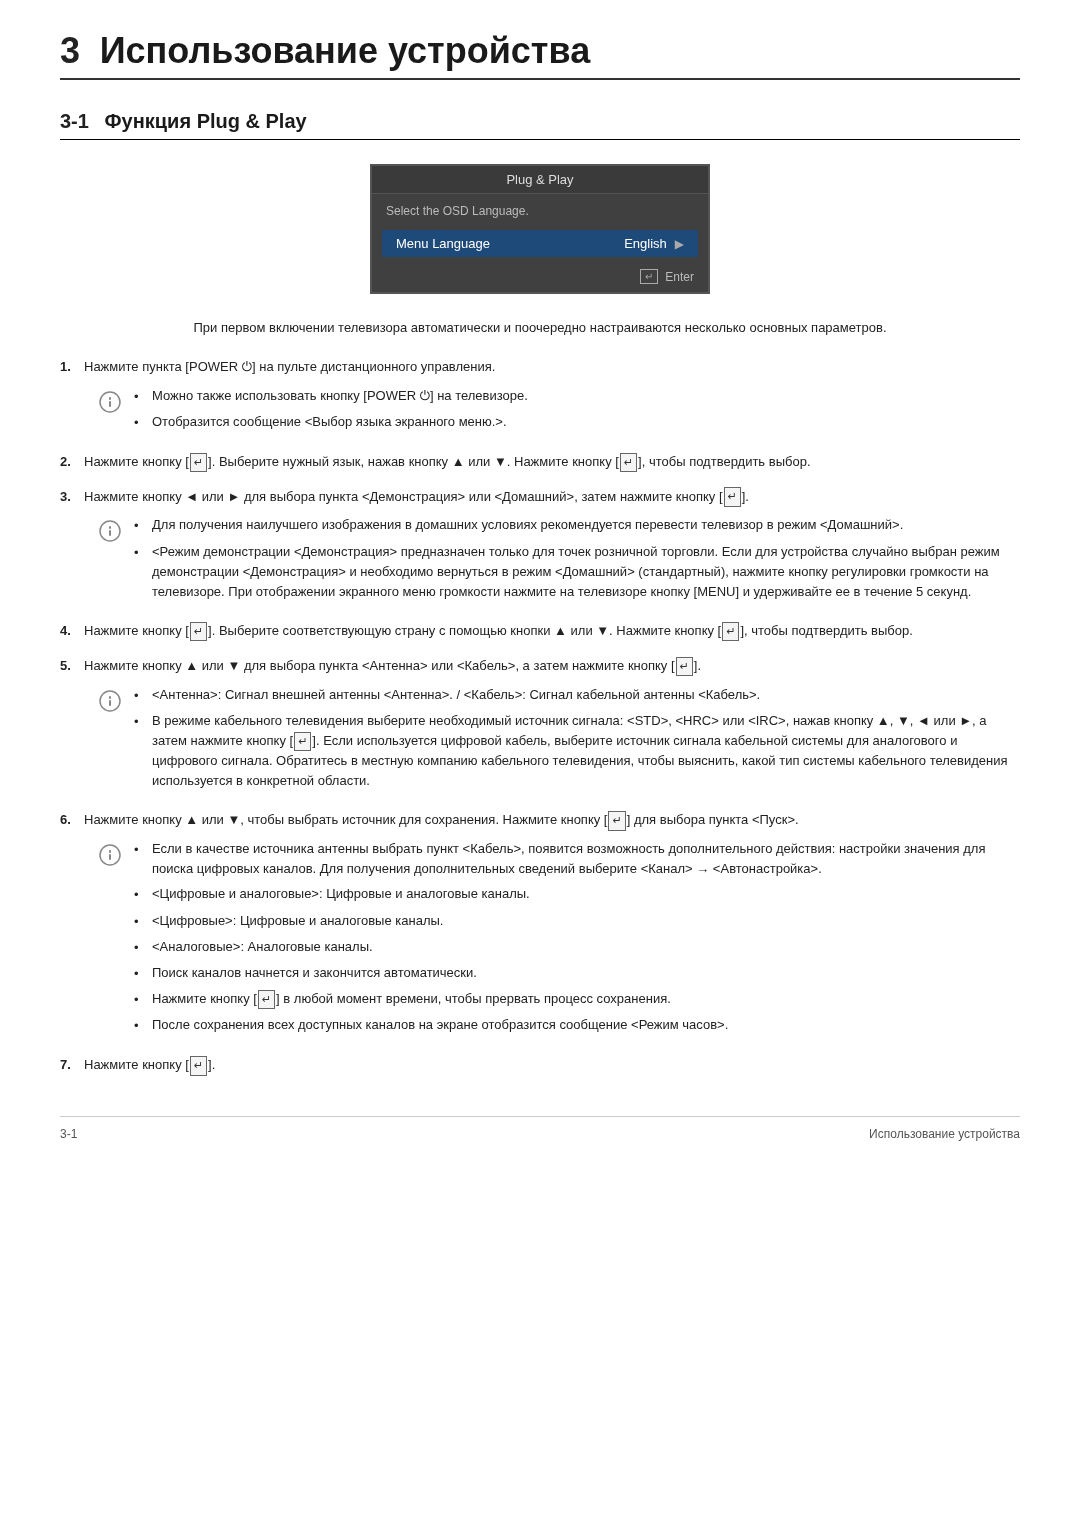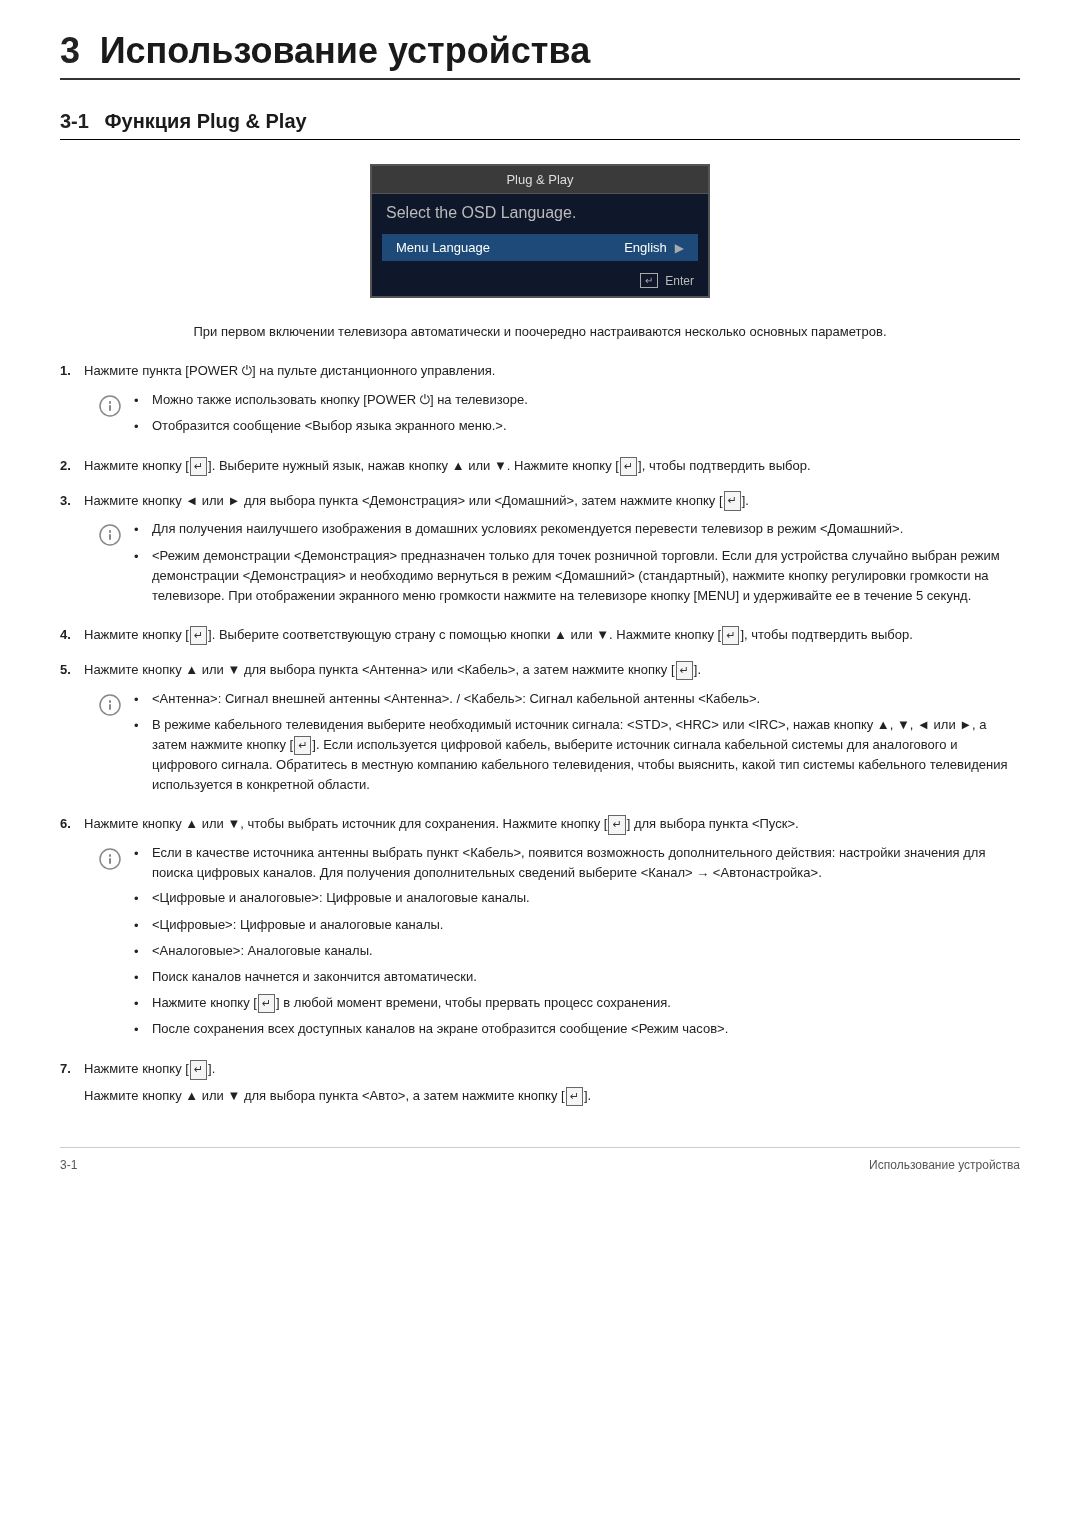--- a/index.html
+++ b/index.html
@@ -43,37 +43,37 @@
       margin-right: 12px;
     }
 
     
     .osd-container {
       display: flex;
       justify-content: center;
       margin: 20px 0 24px 0;
     }
     .osd-box {
-      background: #0f172a;
+      background: #404040;
       border: 2px solid #555;
       width: 340px;
       padding: 0;
       color: #eee;
     }
     .osd-title-bar {
       background: #3a3a3a;
       text-align: center;
       padding: 6px 10px;
       font-size: 13px;
       color: #ddd;
       border-bottom: 1px solid #555;
     }
     .osd-subtitle {
       padding: 10px 14px 6px 14px;
-      font-size: 16px;
+      font-size: 12px;
       color: #bbb;
     }
     .osd-row {
       display: flex;
       align-items: center;
       padding: 6px 14px;
       background: #1e4a7a;
       margin: 6px 10px;
     }
     .osd-row-label {
@@ -365,23 +365,20 @@
         </div>
       </div>
     </div>
   </div>
 
   <div class="step">
     <div class="step-line">
       <span class="step-num">7.</span>
       <span class="step-text">Нажмите кнопку [<span class="inline-btn">↵</span>].</span>
     </div>
-    <div style="margin-left: 24px; line-height: 1.6;">
-      Нажмите кнопку ▲ или ▼ для выбора пункта &lt;Авто&gt;, а затем нажмите кнопку [<span class="inline-btn">↵</span>].
-    </div>
   </div>
 
 </div>
 
 <div class="footer-bar">
   <span class="footer-page">3-1</span>
   <span class="footer-section">Использование устройства</span>
 </div>
 
 </body></html>

